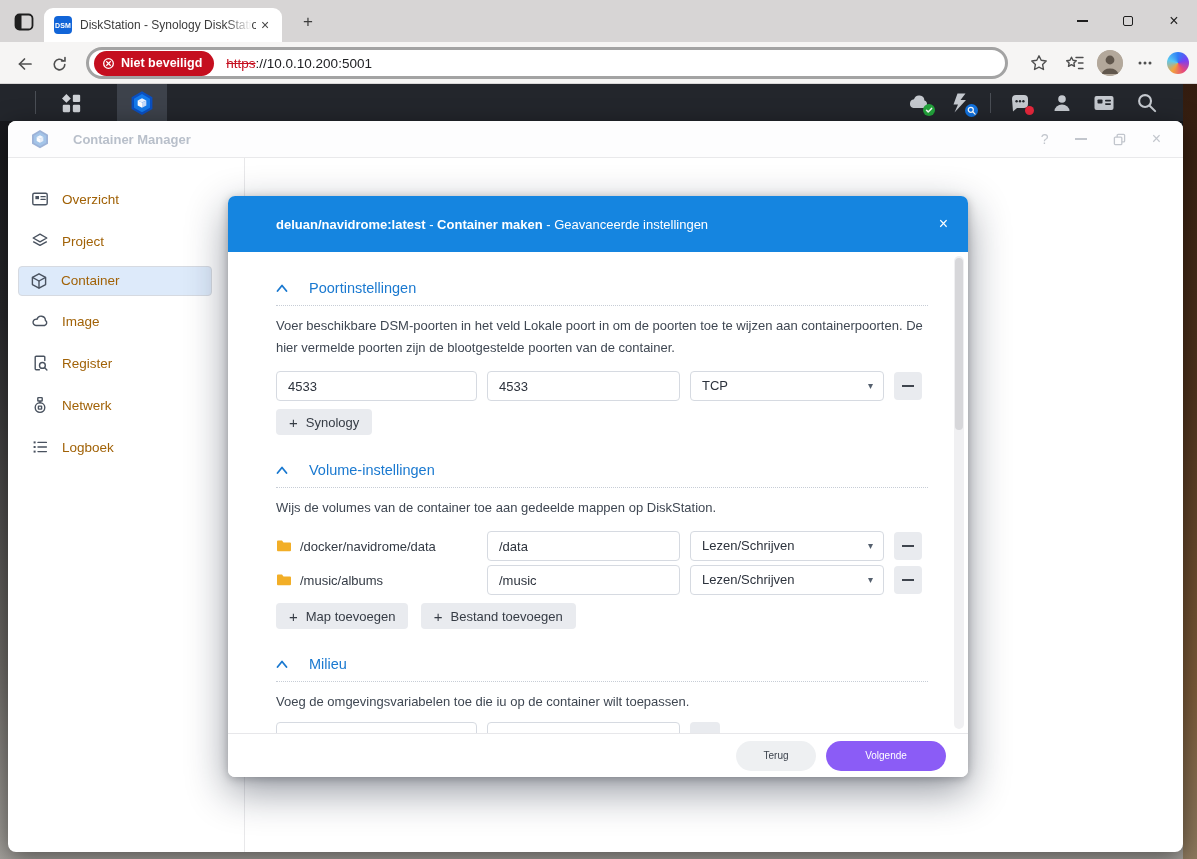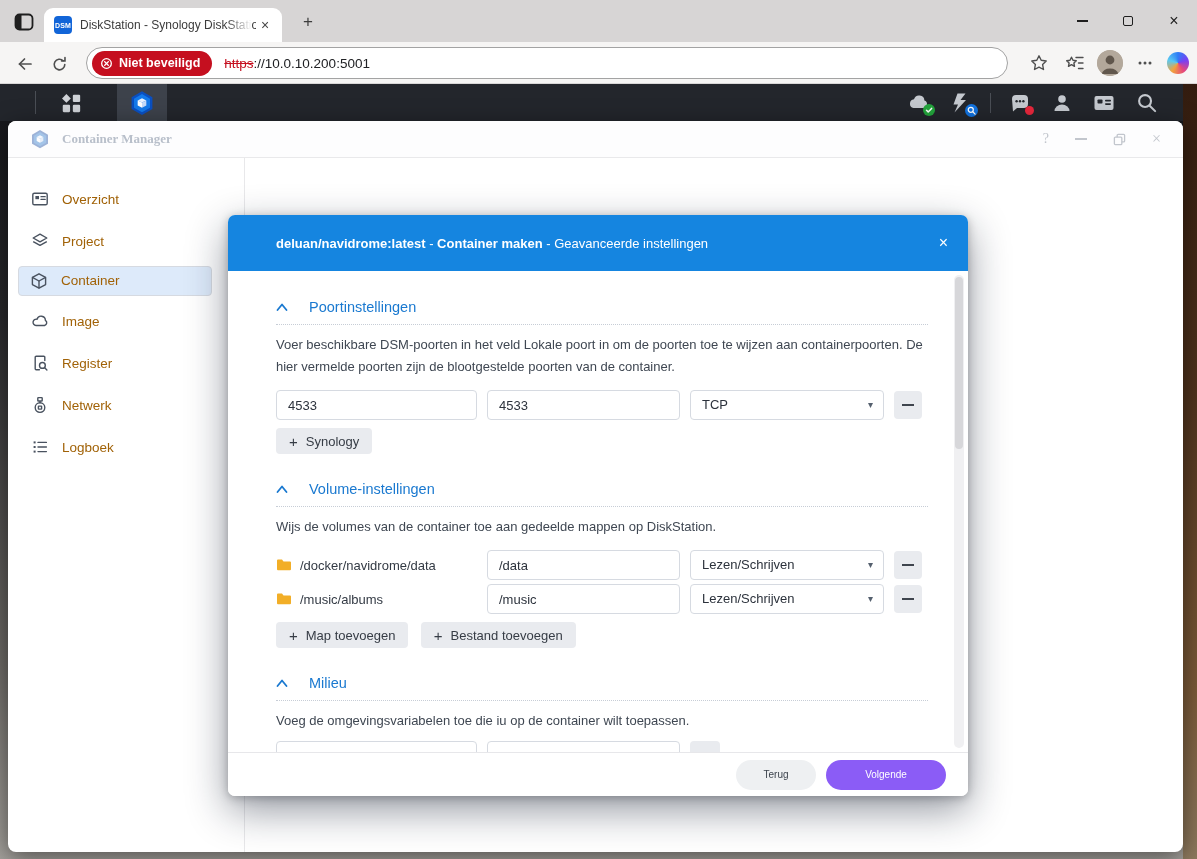--- a/index.html
+++ b/index.html
@@ -17,21 +17,21 @@
   .tab-close { flex:0 0 auto; width:18px; height:18px; display:flex; align-items:center; justify-content:center; font-size:14px; color:#474747; border-radius:4px; cursor:pointer; }
   .newtab { position:absolute; left:296px; top:10px; width:24px; height:24px; display:flex; align-items:center; justify-content:center; font-size:17px; color:#3d3d3d; border-radius:6px; cursor:pointer; }
   .wincontrols { position:absolute; right:0; top:0; height:42px; display:flex; }
   .wc { width:46px; height:42px; display:flex; align-items:center; justify-content:center; color:#1e1e1e; cursor:pointer; }
   .wc .bar { width:11px; height:2px; background:#1e1e1e; }
   .wc .sq { width:10px; height:10px; border:1.5px solid #1e1e1e; border-radius:2px; }
   .wc.close { font-size:16px; }
 
   .toolbar { position:absolute; left:0; top:42px; width:1197px; height:42px; background:#f6f5f4; border-bottom:1px solid #d9d7d7; }
   .nav-ic { position:absolute; top:9px; width:26px; height:26px; display:flex; align-items:center; justify-content:center; border-radius:50%; cursor:pointer; }
-  .addr { position:absolute; left:86px; top:5px; width:922px; height:32px; background:#ffffff; border:1px solid #a3a3a3; border-radius:16px; display:flex; align-items:center; padding-left:5px; cursor:text; }
+  .addr { position:absolute; left:86px; top:5px; width:922px; height:32px; background:#ffffff; border:3px solid #a3a3a3; border-radius:16px; display:flex; align-items:center; padding-left:5px; cursor:text; }
   .sec-badge { height:25px; border-radius:13px; background:#c50f1f; color:#fff; display:flex; align-items:center; gap:6px; padding:0 12px 0 8px; font-size:12.5px; font-weight:bold; cursor:pointer; }
   .url { margin-left:12px; font-size:13.5px; color:#202124; }
   .url .scheme { color:#c50f1f; text-decoration:line-through; }
   .tb-right { position:absolute; right:8px; top:4px; height:34px; display:flex; align-items:center; gap:8px; }
   .tb-right .rbtn { width:28px; height:28px; display:flex; align-items:center; justify-content:center; border-radius:6px; cursor:pointer; }
   .avatar { width:26px; height:26px; border-radius:50%; overflow:hidden; background:#b3a89b; cursor:pointer; }
   .copilot { width:22px; height:22px; border-radius:50%; background:conic-gradient(#2f7df6,#7a3ff2,#e5467c,#f2a33c,#59c9f2,#2f7df6); cursor:pointer; }
 
   
   .page { position:absolute; left:0; top:84px; width:1197px; height:775px; }
@@ -41,34 +41,34 @@
   .tb-div { position:absolute; left:35px; top:7px; width:1px; height:23px; background:#4a4e55; }
   .menu-btn { position:absolute; left:36px; top:0; width:70px; height:37px; display:flex; align-items:center; justify-content:center; cursor:pointer; }
   .app-btn { position:absolute; left:117px; top:0; width:50px; height:37px; background:#3d424b; display:flex; align-items:center; justify-content:center; cursor:pointer; }
   .tb-icons { position:absolute; right:24px; top:0; height:37px; display:flex; align-items:center; gap:16px; }
   .tb-ic { position:relative; width:26px; height:26px; display:flex; align-items:center; justify-content:center; cursor:pointer; }
   .badge { position:absolute; border-radius:50%; }
   .tb-sep { width:1px; height:20px; background:#4a4e55; }
 
   
   .cm-window { position:absolute; left:8px; top:37px; width:1175px; height:731px; background:#fff; border-radius:8px; box-shadow:0 6px 24px rgba(0,0,0,.5); }
-  .cm-titlebar { position:relative; height:37px; border-bottom:1px solid #e9e9eb; display:flex; align-items:center; padding-left:22px; gap:12px; border-radius:8px 8px 0 0; background:#fdfdfe;font-family:Liberation Serif, serif; }
+  .cm-titlebar { position:relative; height:37px; border-bottom:1px solid #e9e9eb; display:flex; align-items:center; padding-left:22px; gap:23px; border-radius:8px 8px 0 0; background:#fdfdfe; }
   .cm-title { font-size:13px; font-weight:bold; color:#b8bfca; }
   .cm-controls { position:absolute; right:22px; top:0; height:100%; display:flex; align-items:center; gap:26px; color:#c2c6cd; font-size:14px; }
   .cm-controls > div { cursor:pointer; display:flex; align-items:center; justify-content:center; }
   .cmc-bar { width:12px; height:2px; background:#c2c6cd; }
   .faded { opacity:.42; filter:saturate(.75); }
 
   .sidebar { position:absolute; left:0; top:37px; width:237px; bottom:0; border-right:1px solid #e8e8ea; padding-top:24px; }
   .side-item { height:34px; margin:0 10px 8px 10px; border-radius:8px; display:flex; align-items:center; gap:13px; padding-left:13px; cursor:pointer; }
   .side-item.sel { background:#ddeafa; }
   .side-label { font-size:13.5px; color:#a16207; }
 
   
-  .dialog { position:absolute; left:228px; top:112px; width:740px; height:581px; background:#fff; border-radius:7px; box-shadow:0 14px 40px rgba(15,25,45,.45), 0 2px 10px rgba(0,0,0,.25);margin-top:19px; }
+  .dialog { position:absolute; left:228px; top:112px; width:740px; height:581px; background:#fff; border-radius:7px; box-shadow:0 14px 40px rgba(15,25,45,.45), 0 2px 10px rgba(0,0,0,.25); }
   .dlg-header { position:relative; height:56px; background:#1585e0; border-radius:7px 7px 0 0; display:flex; align-items:center; padding:0 48px; color:#fff; font-size:13px; }
   .dlg-header b { font-weight:bold; }
   .dlg-close { position:absolute; right:20px; top:0; height:100%; display:flex; align-items:center; font-size:16px; color:#fff; cursor:pointer; }
   .dlg-body { position:absolute; left:0; top:56px; right:0; bottom:44px; overflow:hidden; padding:0 40px 0 48px; }
   .sec-head { display:flex; align-items:center; gap:21px; margin-top:28px; cursor:pointer; }
   .sec-title { font-size:14.5px; color:#1a79d0; }
   .dotted { border-top:1px dotted #c7cdd6; margin-top:9px; }
   .desc { margin-top:9px; font-size:13px; line-height:22px; color:#3f4752; }
   .frow { display:flex; gap:10px; align-items:center; margin-top:12px; }
   .frow.tight { margin-top:4px; }

